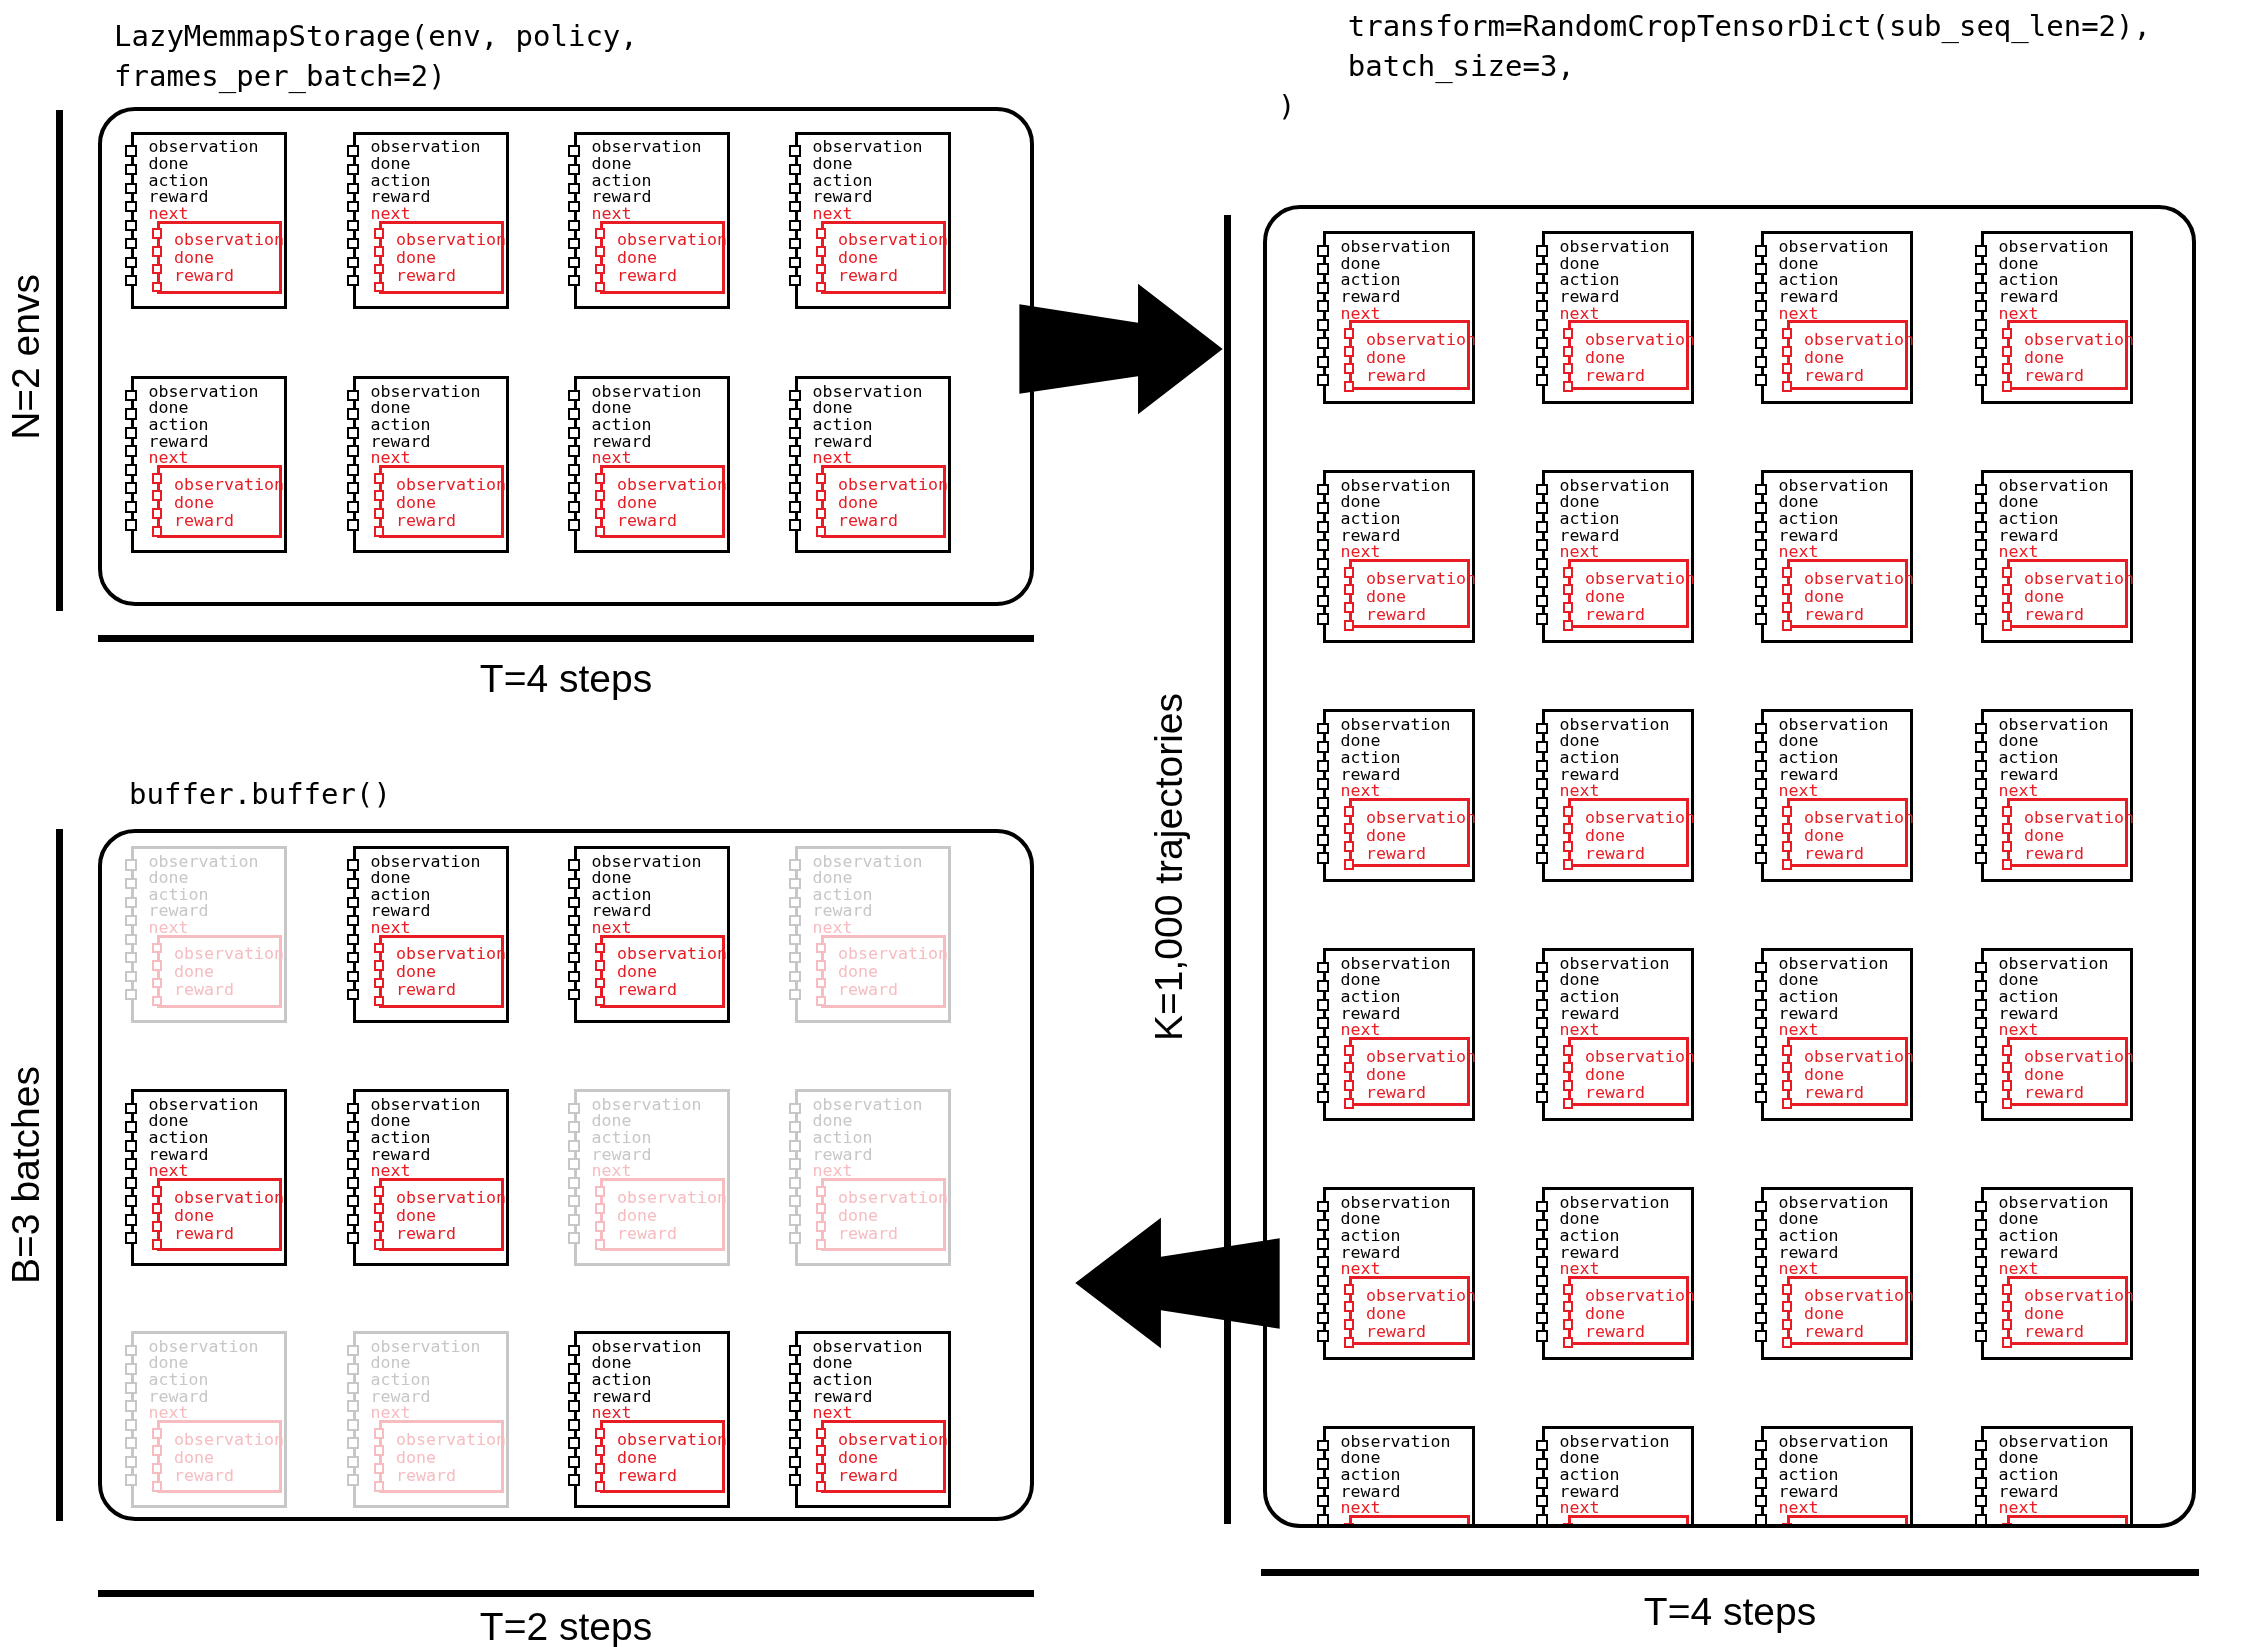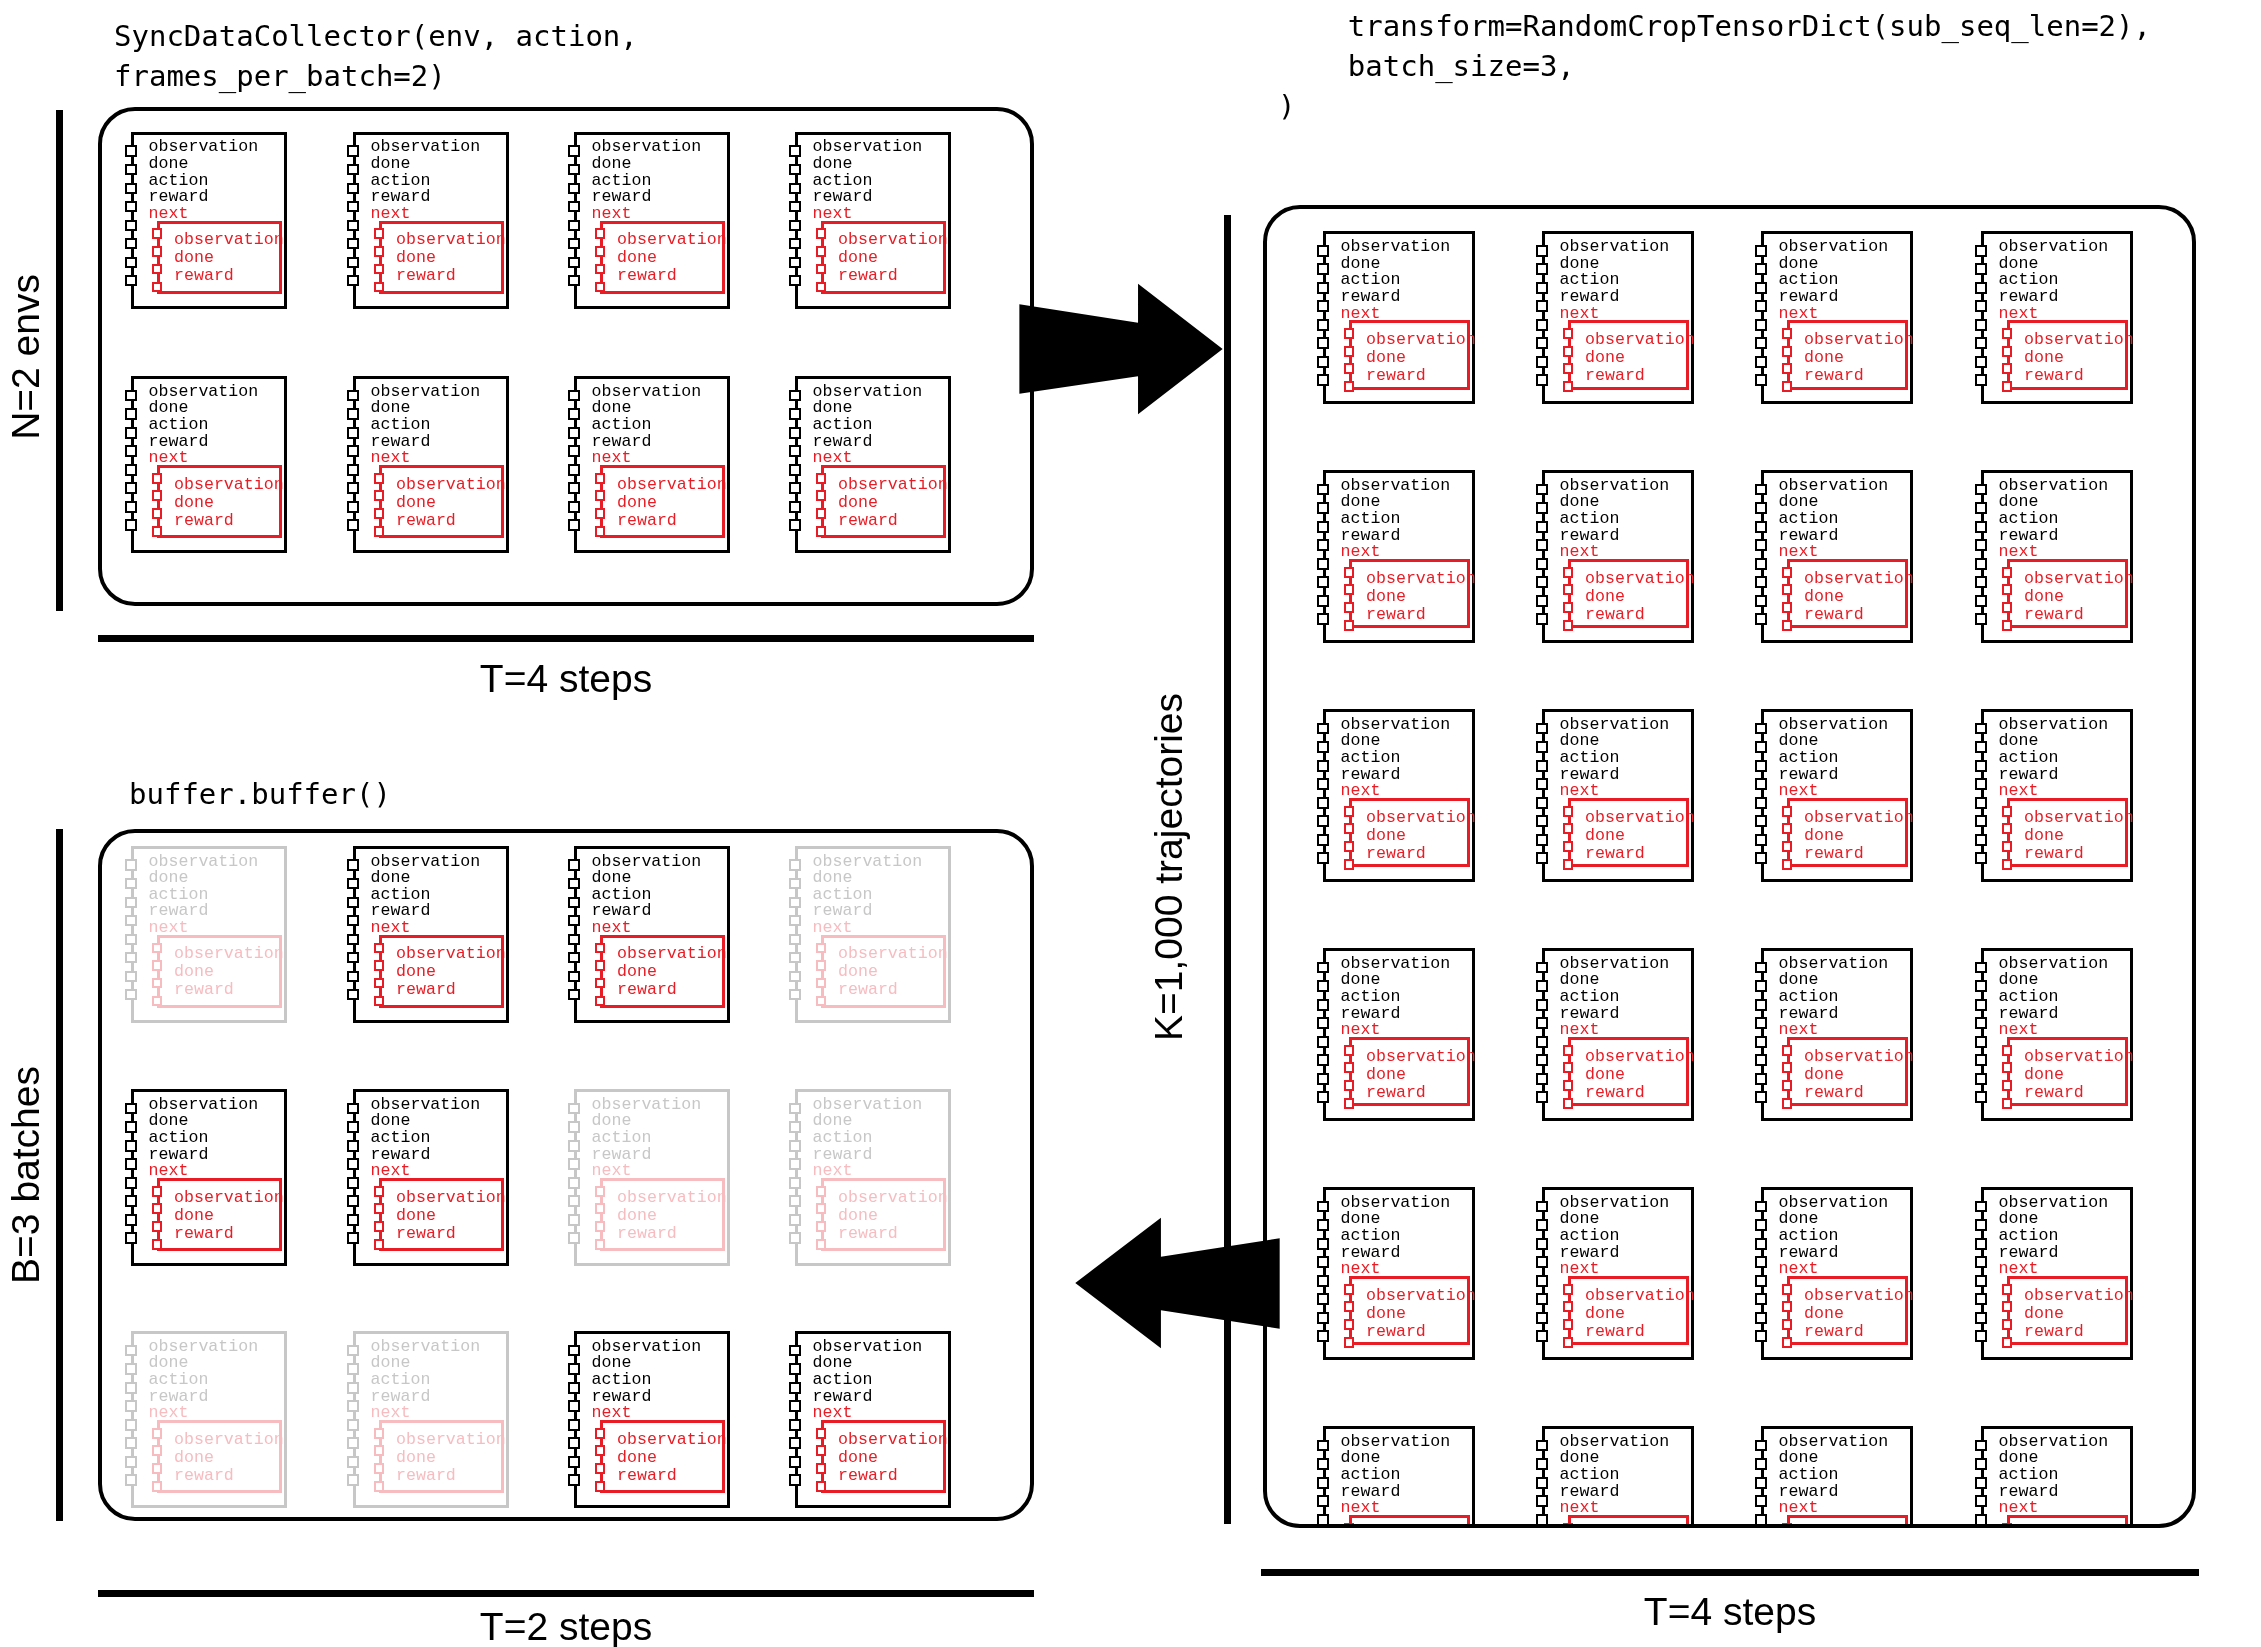--- a/index.html
+++ b/index.html
@@ -7,21 +7,21 @@
     position:relative;width:2262px;height:1647px;background:var(--bg,#fff);
     font-family:"DejaVu Sans Mono",monospace;overflow:hidden;
   }
   
   .code-block{position:absolute;font-family:"DejaVu Sans Mono",monospace;
     font-size:29px;line-height:40px;color:var(--ink);}
   .code-line{white-space:pre;}
   
   .panel{position:absolute;border:4.9px solid var(--ink);border-radius:37px;
     background:#fff;box-sizing:border-box;overflow:hidden;}
-  .grid{position:absolute;left:0;top:0;right:0;bottom:0;font-family:Liberation Mono, monospace;}
+  .grid{position:absolute;left:0;top:0;right:0;bottom:0;}
   
   .card{position:absolute;border:3.9px solid var(--card-ink);background:#fff;box-sizing:border-box;}
   .card{--card-ink:var(--ink);--card-accent:var(--accent);}
   .card.faded{--card-ink:var(--faded-ink);--card-accent:var(--faded-accent);}
   .sq{position:absolute;left:-8.8px;width:7.8px;height:7.8px;border:2.9px solid var(--card-ink);background:#fff;}
   .fields{position:absolute;left:14.6px;top:4.9px;font-size:16.6px;line-height:16.6px;color:var(--card-ink);white-space:nowrap;}
   .fields .next{color:var(--card-accent);}
   .nextbox{position:absolute;left:23.4px;right:2px;top:86px;bottom:11.7px;
     border:3.9px solid var(--card-accent);background:#fff;box-sizing:border-box;}
   .rsq{position:absolute;left:-8.8px;width:6.8px;height:6.8px;border:2.9px solid var(--card-accent);background:#fff;}
@@ -35,21 +35,21 @@
   .vaxis span{writing-mode:vertical-rl;transform:rotate(180deg);
     font-family:"Liberation Sans",sans-serif;font-size:39px;color:var(--ink);white-space:nowrap;}
   .arrow{position:absolute;}
 </style>
 </head>
 <body>
 
 <div id="stage" style="--ink: #000000; --accent: #e81c24; --faded-ink: #c7c7c7; --faded-accent: #f6bcc0; --bg: #ffffff;">
 
   <div class="code-block" style="left:114px;top:15.6px;">
-    <div class="code-line">SyncDataCollector(env, action,</div>
+    <div class="code-line">LazyMemmapStorage(env, policy,</div>
     <div class="code-line">frames_per_batch=2)</div>
   </div>
 
   <div class="panel" style="left:98px;top:107px;width:936px;height:499px;">
     <div class="grid">
         <div class="card" style="left: 29px; top: 20.5px; width: 156px; height: 177px;">
           <div class="sq" style="top: 10.7px;"></div>
           <div class="sq" style="top: 29px;"></div>
           <div class="sq" style="top: 48px;"></div>
           <div class="sq" style="top: 66px;"></div>

